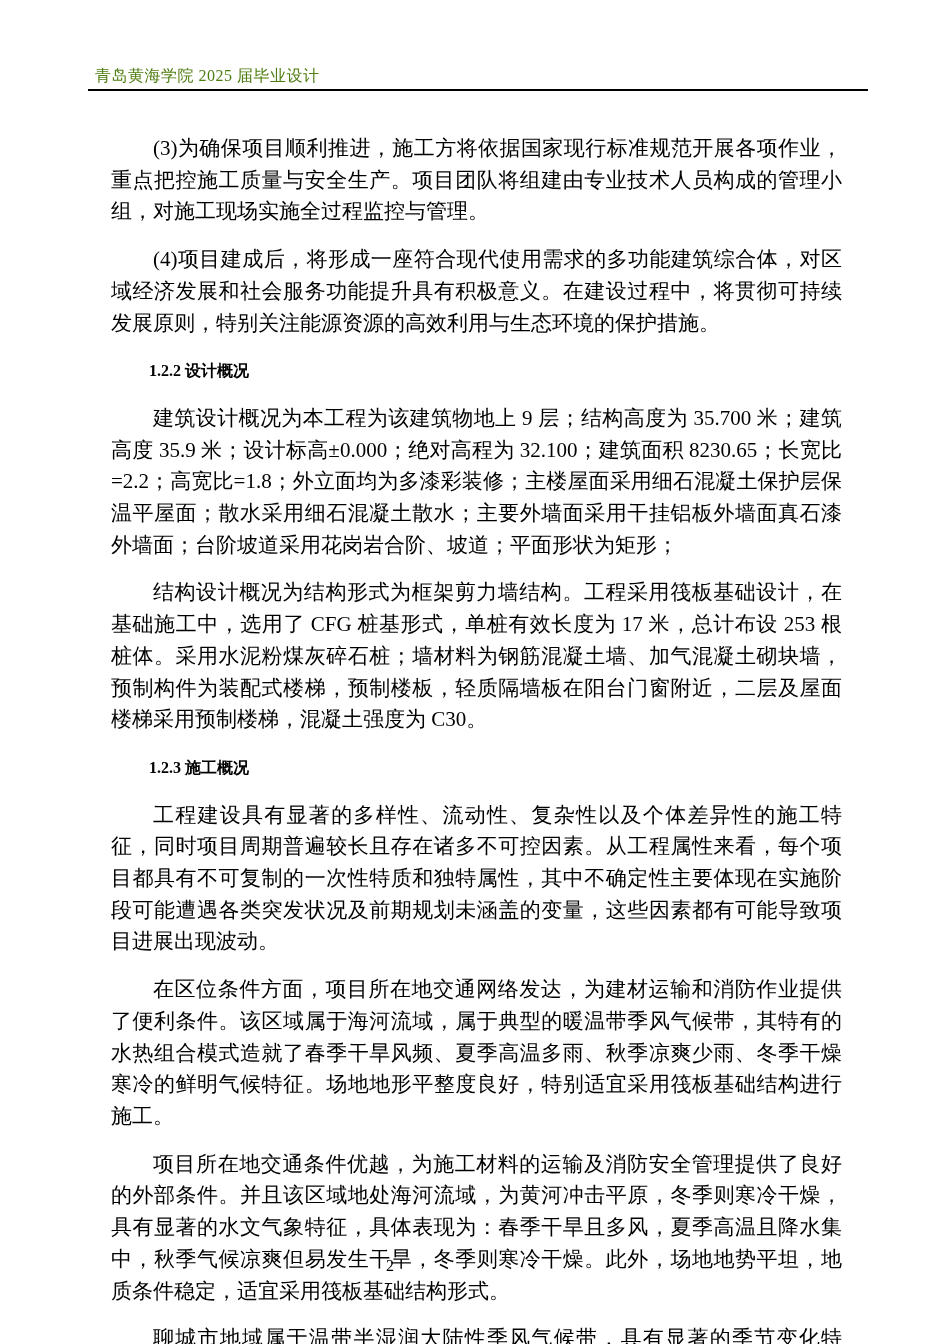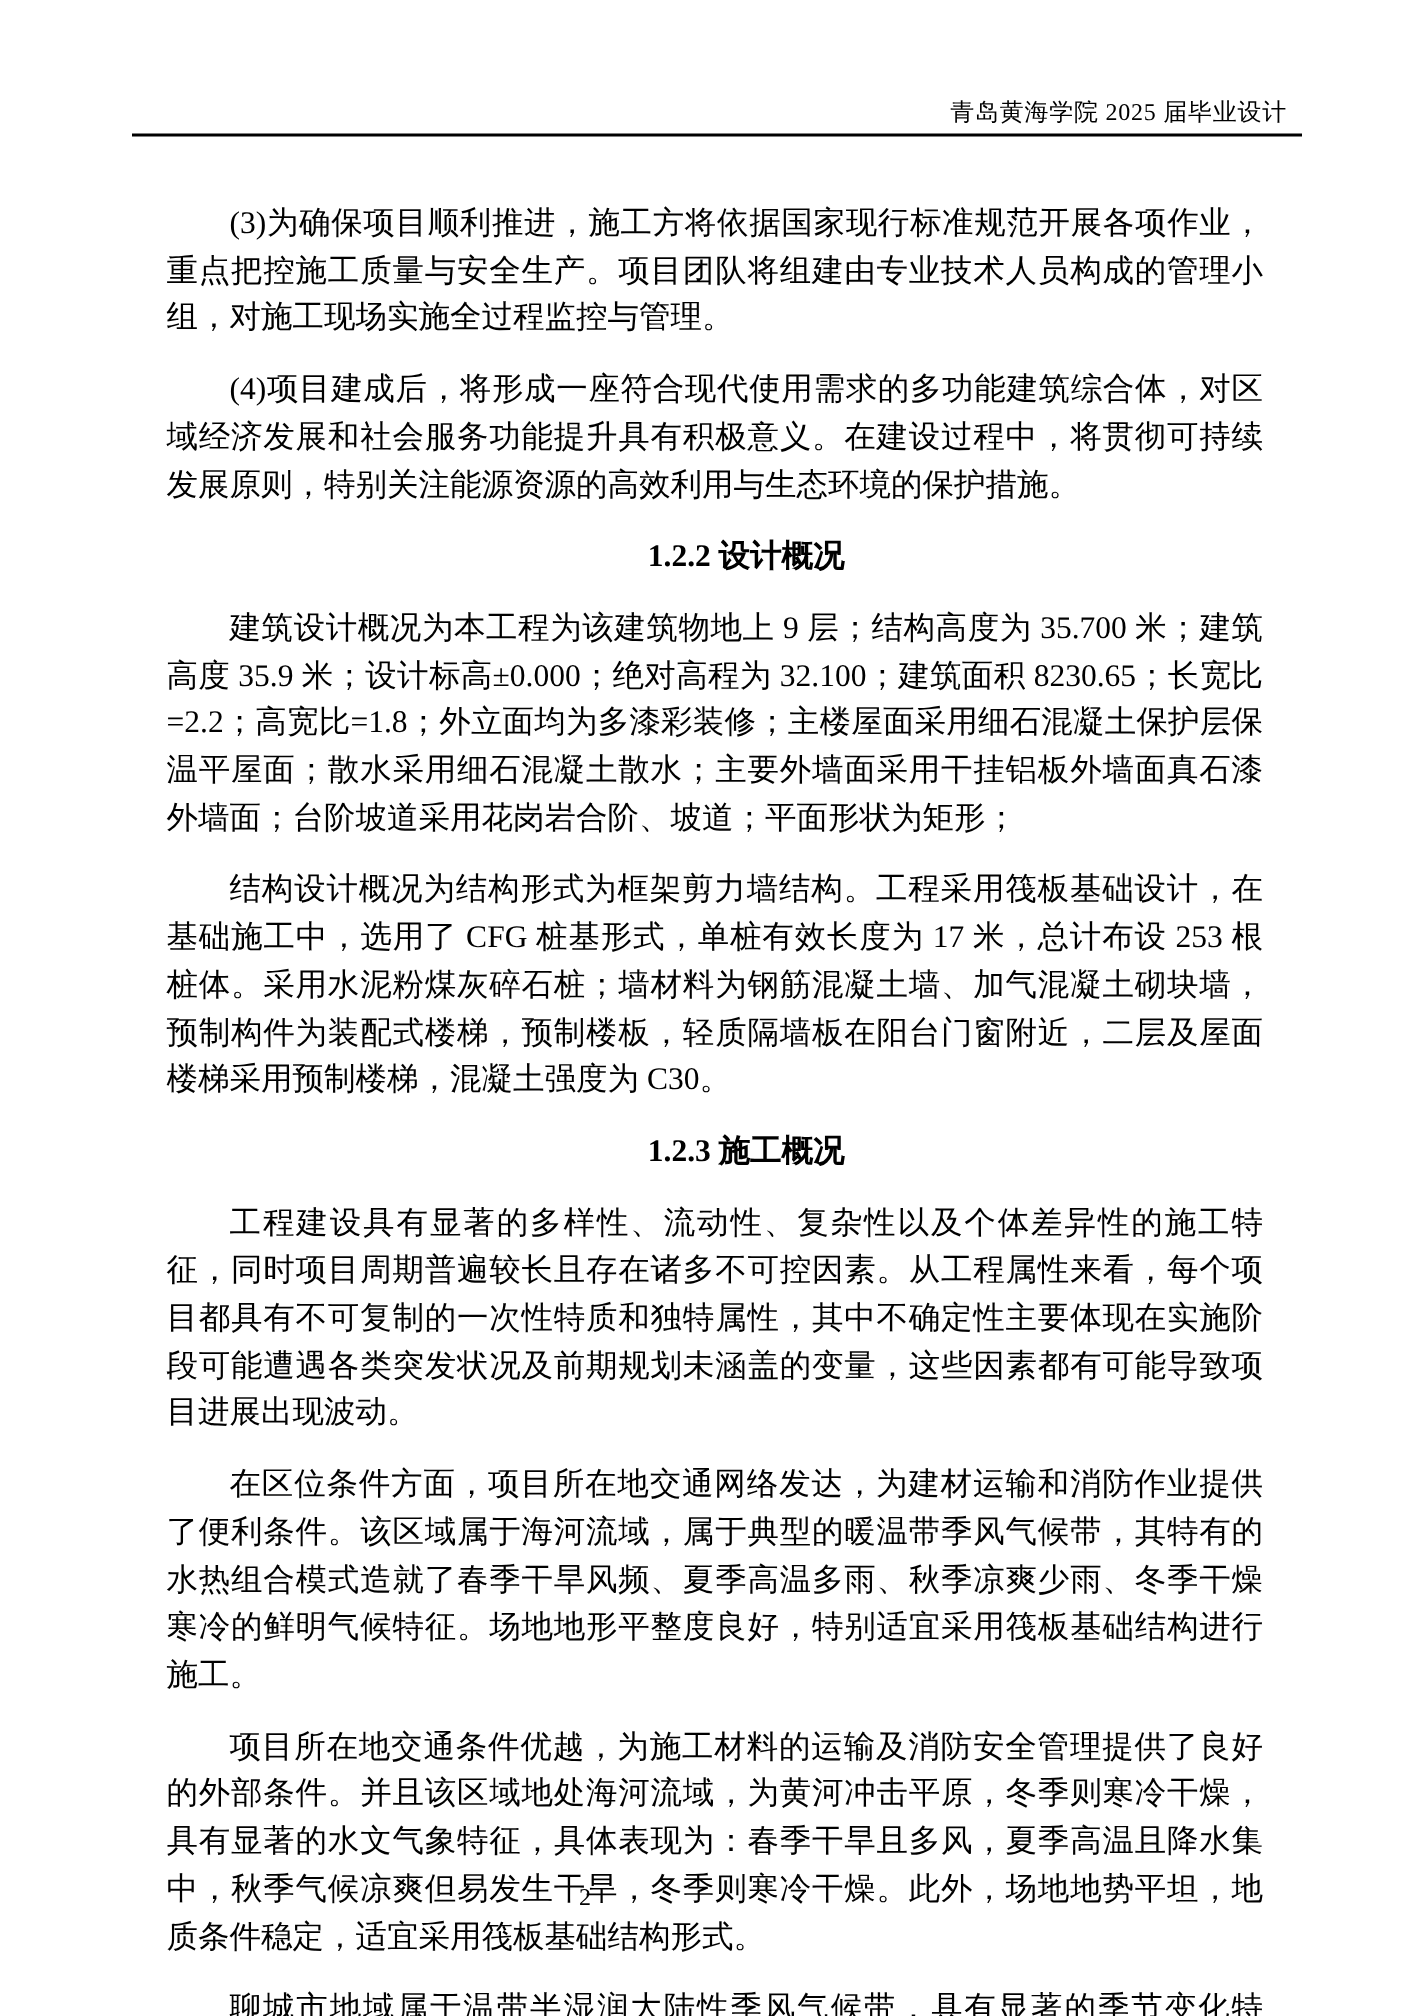--- a/index.html
+++ b/index.html
@@ -14,24 +14,24 @@
     background: #ffffff;
     color: #000000;
     font-family: "Liberation Serif", "DejaVu Serif", serif;
     overflow: hidden;
   }
   .header {
     position: absolute;
     top: 66px;
     left: 95px;
     width: 763px;
-    text-align: right;
+    text-align: left;
     font-size: 16px;
     line-height: 20px;
-    color: #000000;
+    color: #4d7c0f;
     letter-spacing: 0.5px;
   }
   .header-rule {
     position: absolute;
     top: 89px;
     left: 88px;
     width: 780px;
     height: 2px;
     background: #000000;
   }
@@ -43,25 +43,25 @@
     font-size: 21px;
     line-height: 31.7px;
     text-align: justify;
   }
   .doc-body p.paragraph {
     margin: 16px;
     text-indent: 42px;
   }
   .doc-body h3.heading {
     margin: 12px;
-    font-size: 21px;
+    font-size: 16px;
     line-height: 31.7px;
     font-weight: bold;
     text-indent: 42px;
-    text-align: center;
+    text-align: left;
   }
   .page-number {
     position: absolute;
     top: 1256px;
     left: 386px;
     font-size: 16px;
     line-height: 20px;
     color: #000000;
   }
 </style>

